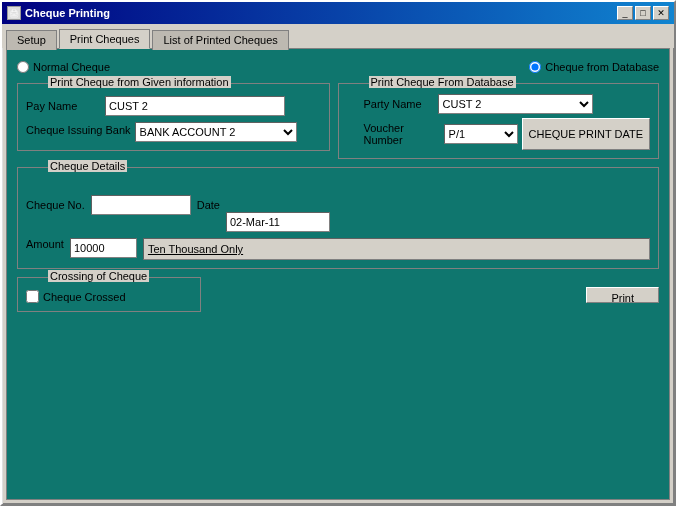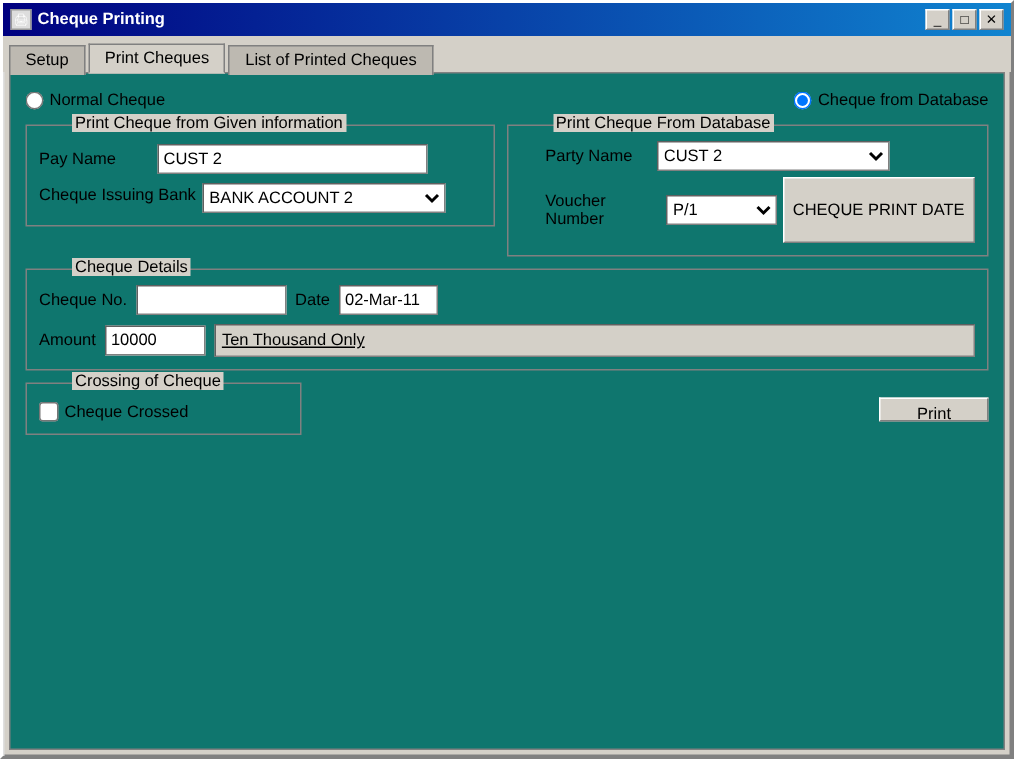--- a/index.html
+++ b/index.html
@@ -184,21 +184,21 @@
     .select-sm {
       width: 80px;
     }
     .cheque-print-date-btn {
       background: #d4d0c8;
       border: 1px solid #fff;
       border-right-color: #808080;
       border-bottom-color: #808080;
       padding: 2px 6px;
       font-size: 11px;
-      height: 44px;
+      height: 32px;
       cursor: pointer;
       white-space: nowrap;
     }
     .right-panel-grid {
       display: flex;
       flex-direction: column;
       gap: 4px;
       margin-top: 4px;
     }
     .right-row {
@@ -218,21 +218,21 @@
       left: 8px;
     }
     .details-row1 {
       display: flex;
       align-items: center;
       gap: 6px;
       margin-top: 4px;
     }
     .details-row2 {
       display: flex;
-      align-items: center;
+      align-items: flex-start;
       gap: 6px;
       margin-top: 6px;
     }
     .amount-text-box {
       flex: 1;
       background: #d4d0c8;
       border: 1px solid #808080;
       border-top-color: #606060;
       border-left-color: #606060;
       padding: 2px 4px;
@@ -358,21 +358,21 @@
         </div>
       </div>
     </div>
 
     <div class="cheque-details-section">
       <span class="fieldset-legend">Cheque Details</span>
       <div class="details-row1">
         <span>Cheque No.</span>
         <input type="text" class="text-input" style="width: 100px;">
         <span>Date</span>
-        <input type="text" class="text-input" style="width: 66px;" value="02-Mar-11">
+        <input type="text" class="text-input" style="width: 104px; margin-top: 34px;" value="02-Mar-11">
       </div>
       <div class="details-row2">
         <span>Amount</span>
         <input type="text" class="text-input" style="width: 67px;" value="10000">
         <div class="amount-text-box">Ten Thousand Only</div>
       </div>
     </div>
 
     <div class="bottom-row">
 

